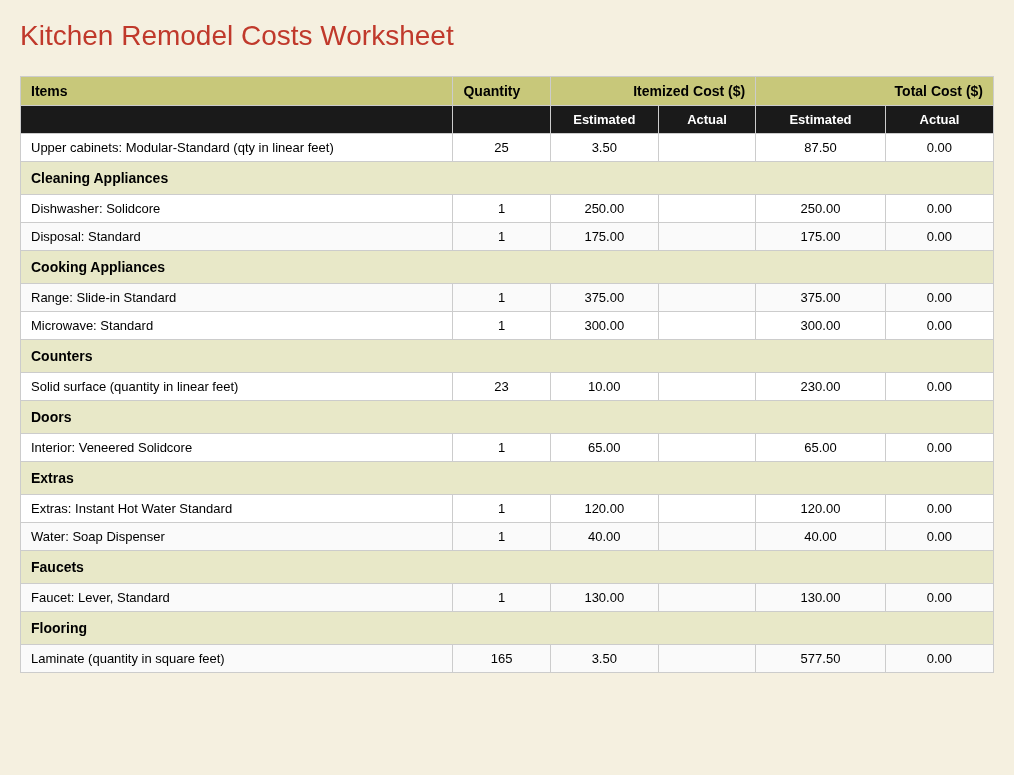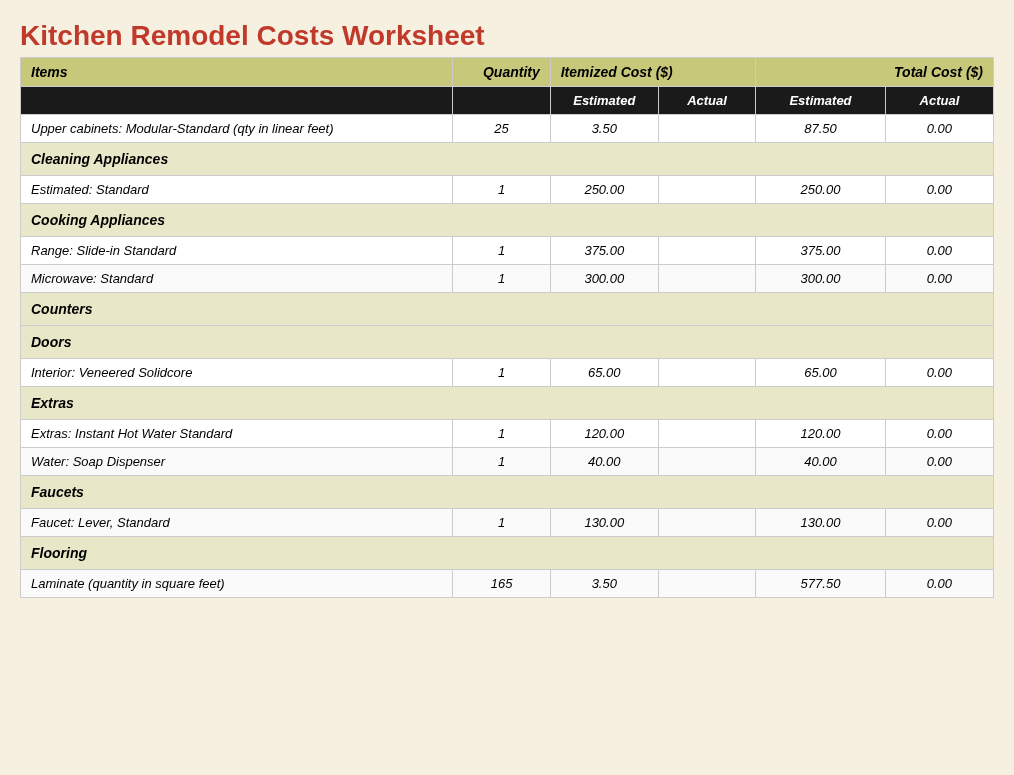--- a/index.html
+++ b/index.html
@@ -6,28 +6,27 @@
     body {
       font-family: Arial, sans-serif;
       background: #f5f0e0;
       width: 1014px;
       min-height: 775px;
       padding: 20px;
     }
     .page-title {
       color: #c0392b;
       font-size: 28px;
-      font-weight: bold;
-      margin-bottom: 5px;
+      font-weight: normal;
+      margin-bottom: 24px;
     }
     table {
       width: 100%;
       border-collapse: collapse;
       background: #84cc16;
-      font-style: italic;
     }
     th, td {
       border: 1px solid #ccc;
       padding: 6px 10px;
       font-size: 13px;
     }
     
     .header-main th {
       background: #c8c87a;
       color: #000;
@@ -59,22 +58,22 @@
     }
     
     .data-row td {
       background: #fff;
     }
     .data-row:nth-child(even) td {
       background: #fafafa;
     }
     .num { text-align: center; }
     
-    .header-main .qty-header { text-align: right; }
-    .header-main .itemized-header { text-align: left; }
+    .header-main .qty-header { text-align: left; }
+    .header-main .itemized-header { text-align: right; }
     .header-main .totalcost-header { text-align: right; }
   </style>
 </head>
 <body>
 
 <div class="page-title">Kitchen Remodel Costs Worksheet</div>
 
 <table>
   <thead>
     <tr class="header-main">
@@ -98,27 +97,35 @@
         <td class="col-qty num">25</td>
         <td class="col-est num">3.50</td>
         <td class="col-actual num"></td>
         <td class="col-total-est num">87.50</td>
         <td class="col-total-actual num">0.00</td>
       </tr>
       <tr class="category-row">
         <td colspan="6">Cleaning Appliances</td>
       </tr>
       <tr class="data-row">
-        <td class="col-items">Estimated: Standard</td>
+        <td class="col-items">Dishwasher: Solidcore</td>
         <td class="col-qty num">1</td>
         <td class="col-est num">250.00</td>
         <td class="col-actual num"></td>
         <td class="col-total-est num">250.00</td>
         <td class="col-total-actual num">0.00</td>
       </tr>
+      <tr class="data-row">
+        <td class="col-items">Disposal: Standard</td>
+        <td class="col-qty num">1</td>
+        <td class="col-est num">175.00</td>
+        <td class="col-actual num"></td>
+        <td class="col-total-est num">175.00</td>
+        <td class="col-total-actual num">0.00</td>
+      </tr>
       <tr class="category-row">
         <td colspan="6">Cooking Appliances</td>
       </tr>
       <tr class="data-row">
         <td class="col-items">Range: Slide-in Standard</td>
         <td class="col-qty num">1</td>
         <td class="col-est num">375.00</td>
         <td class="col-actual num"></td>
         <td class="col-total-est num">375.00</td>
         <td class="col-total-actual num">0.00</td>
@@ -126,20 +133,28 @@
       <tr class="data-row">
         <td class="col-items">Microwave: Standard</td>
         <td class="col-qty num">1</td>
         <td class="col-est num">300.00</td>
         <td class="col-actual num"></td>
         <td class="col-total-est num">300.00</td>
         <td class="col-total-actual num">0.00</td>
       </tr>
       <tr class="category-row">
         <td colspan="6">Counters</td>
+      </tr>
+      <tr class="data-row">
+        <td class="col-items">Solid surface (quantity in linear feet)</td>
+        <td class="col-qty num">23</td>
+        <td class="col-est num">10.00</td>
+        <td class="col-actual num"></td>
+        <td class="col-total-est num">230.00</td>
+        <td class="col-total-actual num">0.00</td>
       </tr>
       <tr class="category-row">
         <td colspan="6">Doors</td>
       </tr>
       <tr class="data-row">
         <td class="col-items">Interior: Veneered Solidcore</td>
         <td class="col-qty num">1</td>
         <td class="col-est num">65.00</td>
         <td class="col-actual num"></td>
         <td class="col-total-est num">65.00</td>

